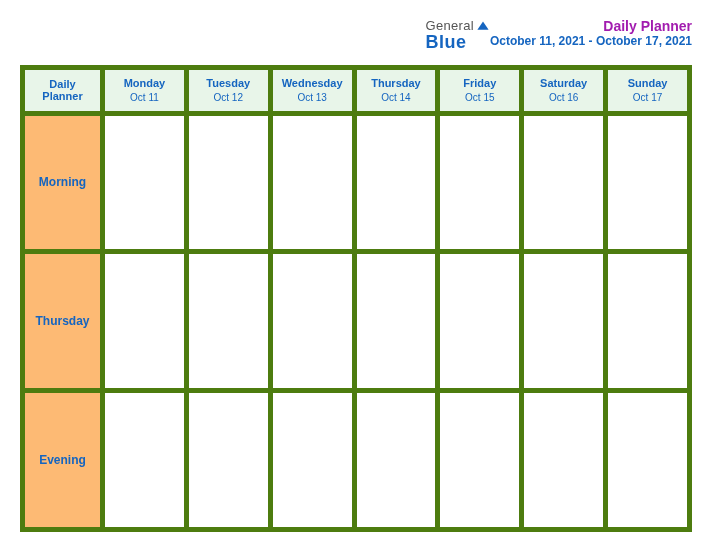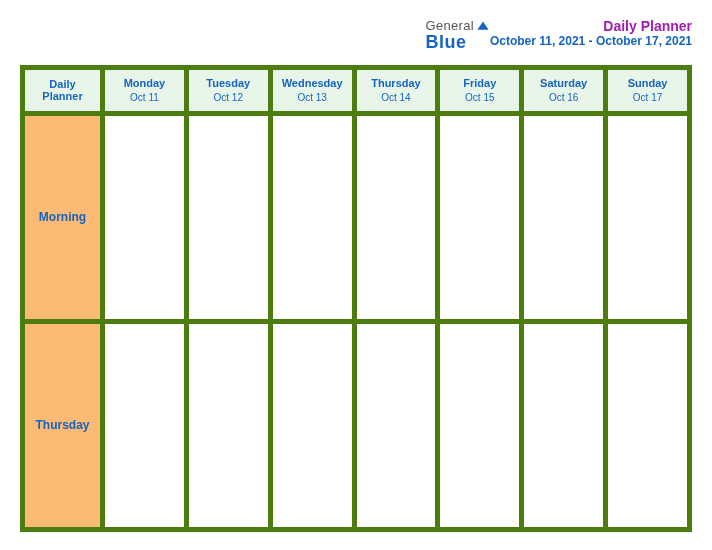--- a/index.html
+++ b/index.html
@@ -173,14 +173,24 @@
     <tr>
       <td class="row-label">Thursday</td>
       <td class="day-cell"></td>
       <td class="day-cell"></td>
       <td class="day-cell"></td>
       <td class="day-cell"></td>
       <td class="day-cell"></td>
       <td class="day-cell"></td>
       <td class="day-cell"></td>
     </tr>
+    <tr>
+      <td class="row-label">Evening</td>
+      <td class="day-cell"></td>
+      <td class="day-cell"></td>
+      <td class="day-cell"></td>
+      <td class="day-cell"></td>
+      <td class="day-cell"></td>
+      <td class="day-cell"></td>
+      <td class="day-cell"></td>
+    </tr>
   </tbody>
 </table>
 
 </body></html>

